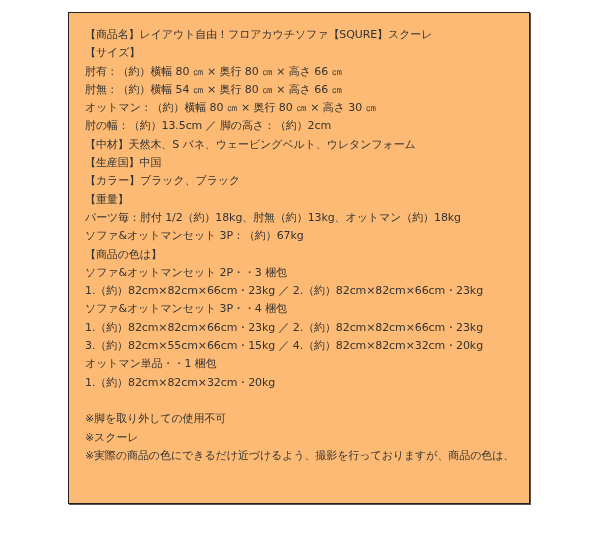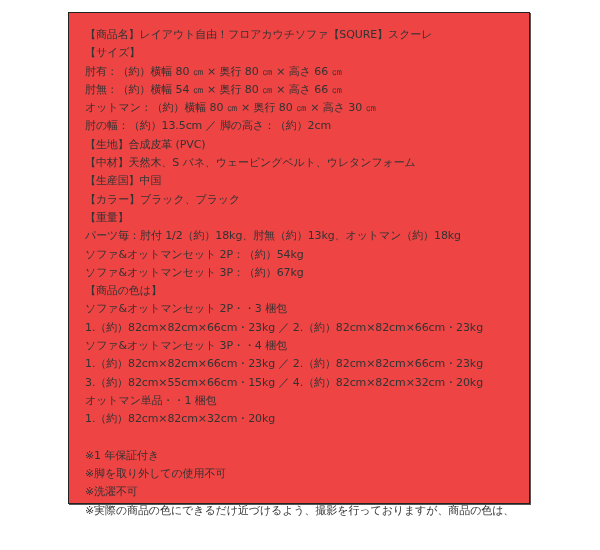--- a/index.html
+++ b/index.html
@@ -1,53 +1,50 @@
 <!DOCTYPE html>
 <html><head>
 <meta charset="utf-8">
 <style>
   html, body { margin: 0; padding: 0; background: #ffffff; }
   body { width: 600px; height: 550px; position: relative; overflow: hidden;
          font-family: "DejaVu Sans", "Liberation Sans", sans-serif; color: #333333; }
   .spec-box {
     position: absolute; left: 68px; top: 12px; width: 462px; height: 492px;
     border: 1px solid #222222; box-shadow: 1px 1px 0 #555555; box-sizing: border-box;
-    background: #ef4444;
+    background: #fdba74;
   }
   .lines { position: absolute; left: 16px; top: 13px; right: 10px; }
   .line { font-size: 11px; line-height: 18.3px; height: 18.3px; white-space: nowrap; letter-spacing: -0.1px; }
   .gap { height: 18.3px; }
 </style>
 </head>
 <body>
 
 <div class="spec-box">
   <div class="lines">
     <div class="line">【商品名】レイアウト自由！フロアカウチソファ【SQURE】スクーレ</div>
     <div class="line">【サイズ】</div>
     <div class="line">肘有：（約）横幅 80 ㎝ × 奥行 80 ㎝ × 高さ 66 ㎝</div>
     <div class="line">肘無：（約）横幅 54 ㎝ × 奥行 80 ㎝ × 高さ 66 ㎝</div>
     <div class="line">オットマン：（約）横幅 80 ㎝ × 奥行 80 ㎝ × 高さ 30 ㎝</div>
     <div class="line">肘の幅：（約）13.5cm ／ 脚の高さ：（約）2cm</div>
-    <div class="line">【生地】合成皮革 (PVC)</div>
     <div class="line">【中材】天然木、S バネ、ウェービングベルト、ウレタンフォーム</div>
     <div class="line">【生産国】中国</div>
     <div class="line">【カラー】ブラック、ブラック</div>
     <div class="line">【重量】</div>
     <div class="line">パーツ毎：肘付 1/2（約）18kg、肘無（約）13kg、オットマン（約）18kg</div>
-    <div class="line">ソファ&amp;オットマンセット 2P：（約）54kg</div>
     <div class="line">ソファ&amp;オットマンセット 3P：（約）67kg</div>
     <div class="line">【商品の色は】</div>
     <div class="line">ソファ&amp;オットマンセット 2P・・3 梱包</div>
     <div class="line">1.（約）82cm×82cm×66cm・23kg ／ 2.（約）82cm×82cm×66cm・23kg</div>
     <div class="line">ソファ&amp;オットマンセット 3P・・4 梱包</div>
     <div class="line">1.（約）82cm×82cm×66cm・23kg ／ 2.（約）82cm×82cm×66cm・23kg</div>
     <div class="line">3.（約）82cm×55cm×66cm・15kg ／ 4.（約）82cm×82cm×32cm・20kg</div>
     <div class="line">オットマン単品・・1 梱包</div>
     <div class="line">1.（約）82cm×82cm×32cm・20kg</div>
     <div class="gap"></div>
-    <div class="line">※1 年保証付き</div>
     <div class="line">※脚を取り外しての使用不可</div>
-    <div class="line">※洗濯不可</div>
+    <div class="line">※スクーレ</div>
     <div class="line">※実際の商品の色にできるだけ近づけるよう、撮影を行っておりますが、商品の色は、</div>
 
   </div>
 </div>
 
 </body></html>

